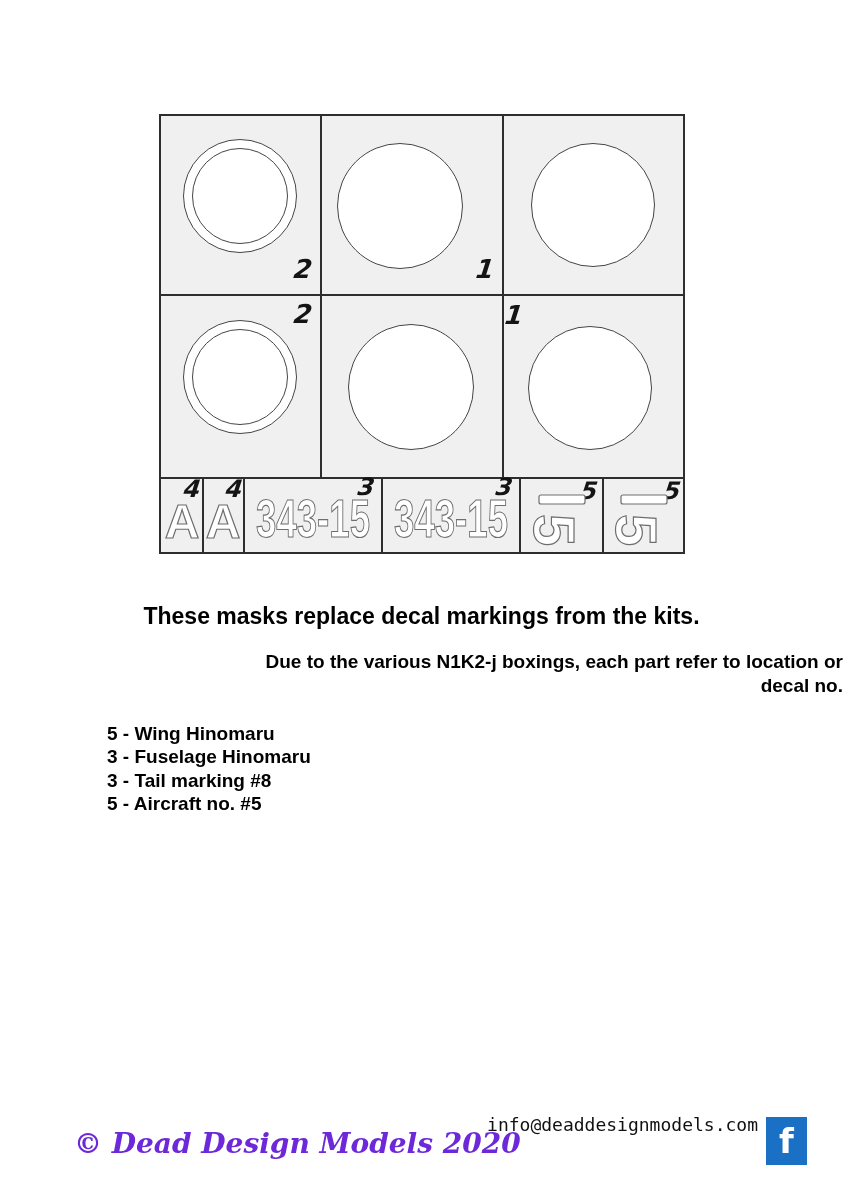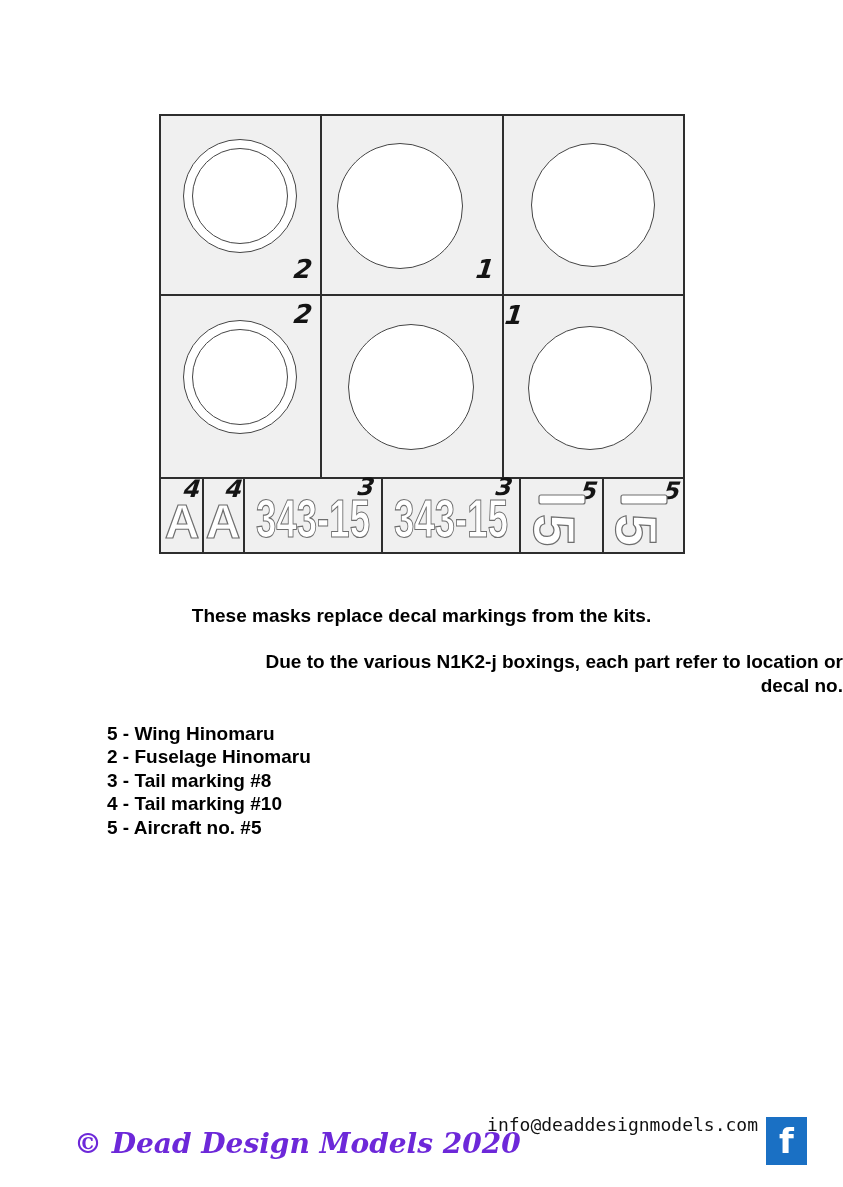--- a/index.html
+++ b/index.html
@@ -16,21 +16,21 @@
   .hand{position:absolute;font-family:"DejaVu Sans",sans-serif;font-weight:bold;font-style:italic;
         font-size:26px;line-height:1;color:#141414;transform:skewX(-7deg);}
   .hand.small{font-size:24px;}
 
   .stencil{position:absolute;overflow:visible;}
   .stencil text{font-family:"Liberation Sans",sans-serif;font-weight:bold;
                 fill:#ffffff;stroke:#6e6e6e;stroke-width:1.2px;}
 
   
   .heading{position:absolute;left:0;top:604px;width:843px;text-align:center;
-           font-weight:bold;font-size:19px;line-height:24px;}
+           font-weight:bold;font-size:23px;line-height:24px;}
   .note{position:absolute;left:0;top:650px;width:843px;text-align:right;
         font-weight:bold;font-size:19px;line-height:24px;}
   .legend{position:absolute;left:107px;top:722px;font-weight:bold;font-size:19px;line-height:23.4px;}
 
   
   .copyright{position:absolute;left:74px;top:1127px;font-family:"DejaVu Serif",serif;
              font-style:italic;font-weight:bold;font-size:28px;color:#6d28d9;white-space:nowrap;}
   .contact{position:absolute;right:85px;top:1114px;text-align:right;
            font-family:"DejaVu Sans Mono",monospace;font-size:18px;line-height:22px;color:#111;}
   .fb{position:absolute;left:766px;top:1117px;width:41px;height:48px;background:#1a70c4;
@@ -102,23 +102,22 @@
 
   <div class="heading">These masks replace decal markings from the kits.</div>
 
   <div class="note">
     <div>Due to the various N1K2-j boxings, each part refer to location or</div>
     <div>decal no.</div>
   </div>
 
   <div class="legend">
     <div>5 - Wing Hinomaru</div>
-    <div>2 - Fuselage Hinomaru</div>
+    <div>3 - Fuselage Hinomaru</div>
     <div>3 - Tail marking #8</div>
-    <div>4 - Tail marking #10</div>
     <div>5 - Aircraft no. #5</div>
   </div>
 
   <div class="copyright">© Dead Design Models 2020</div>
 
   <div class="contact">
     <div>info@deaddesignmodels.com</div>
   </div>
 
   <div class="fb">

